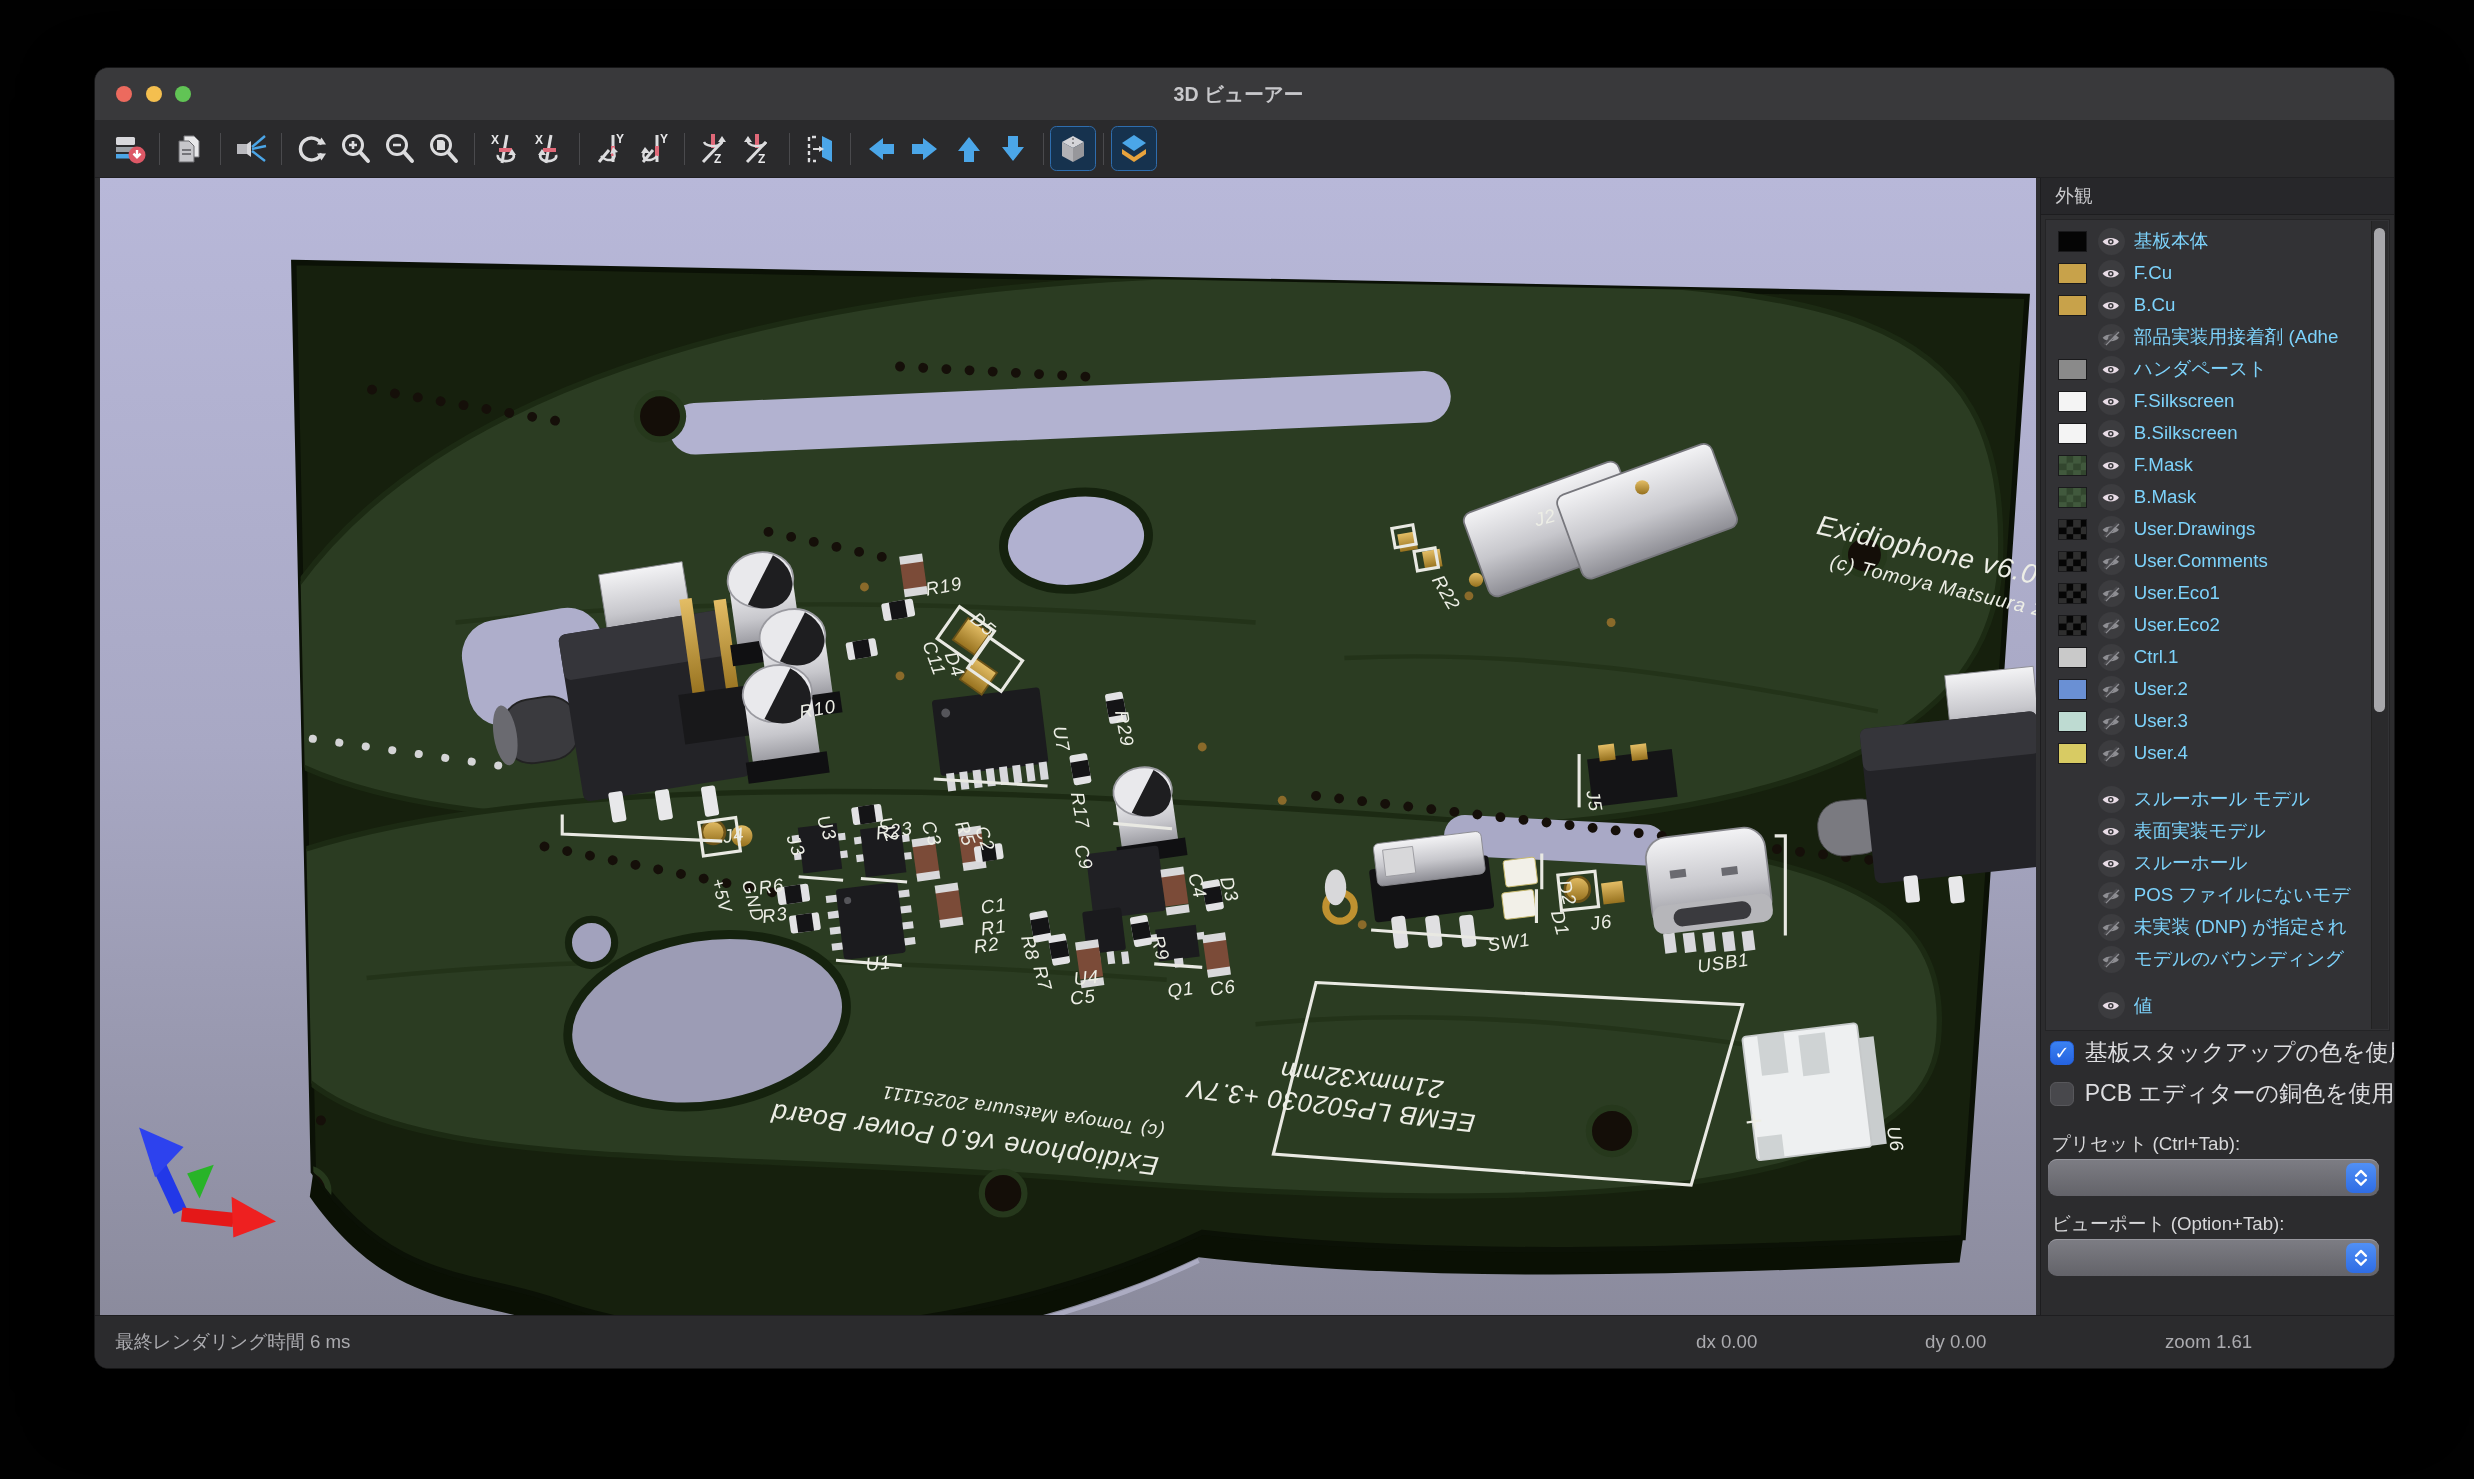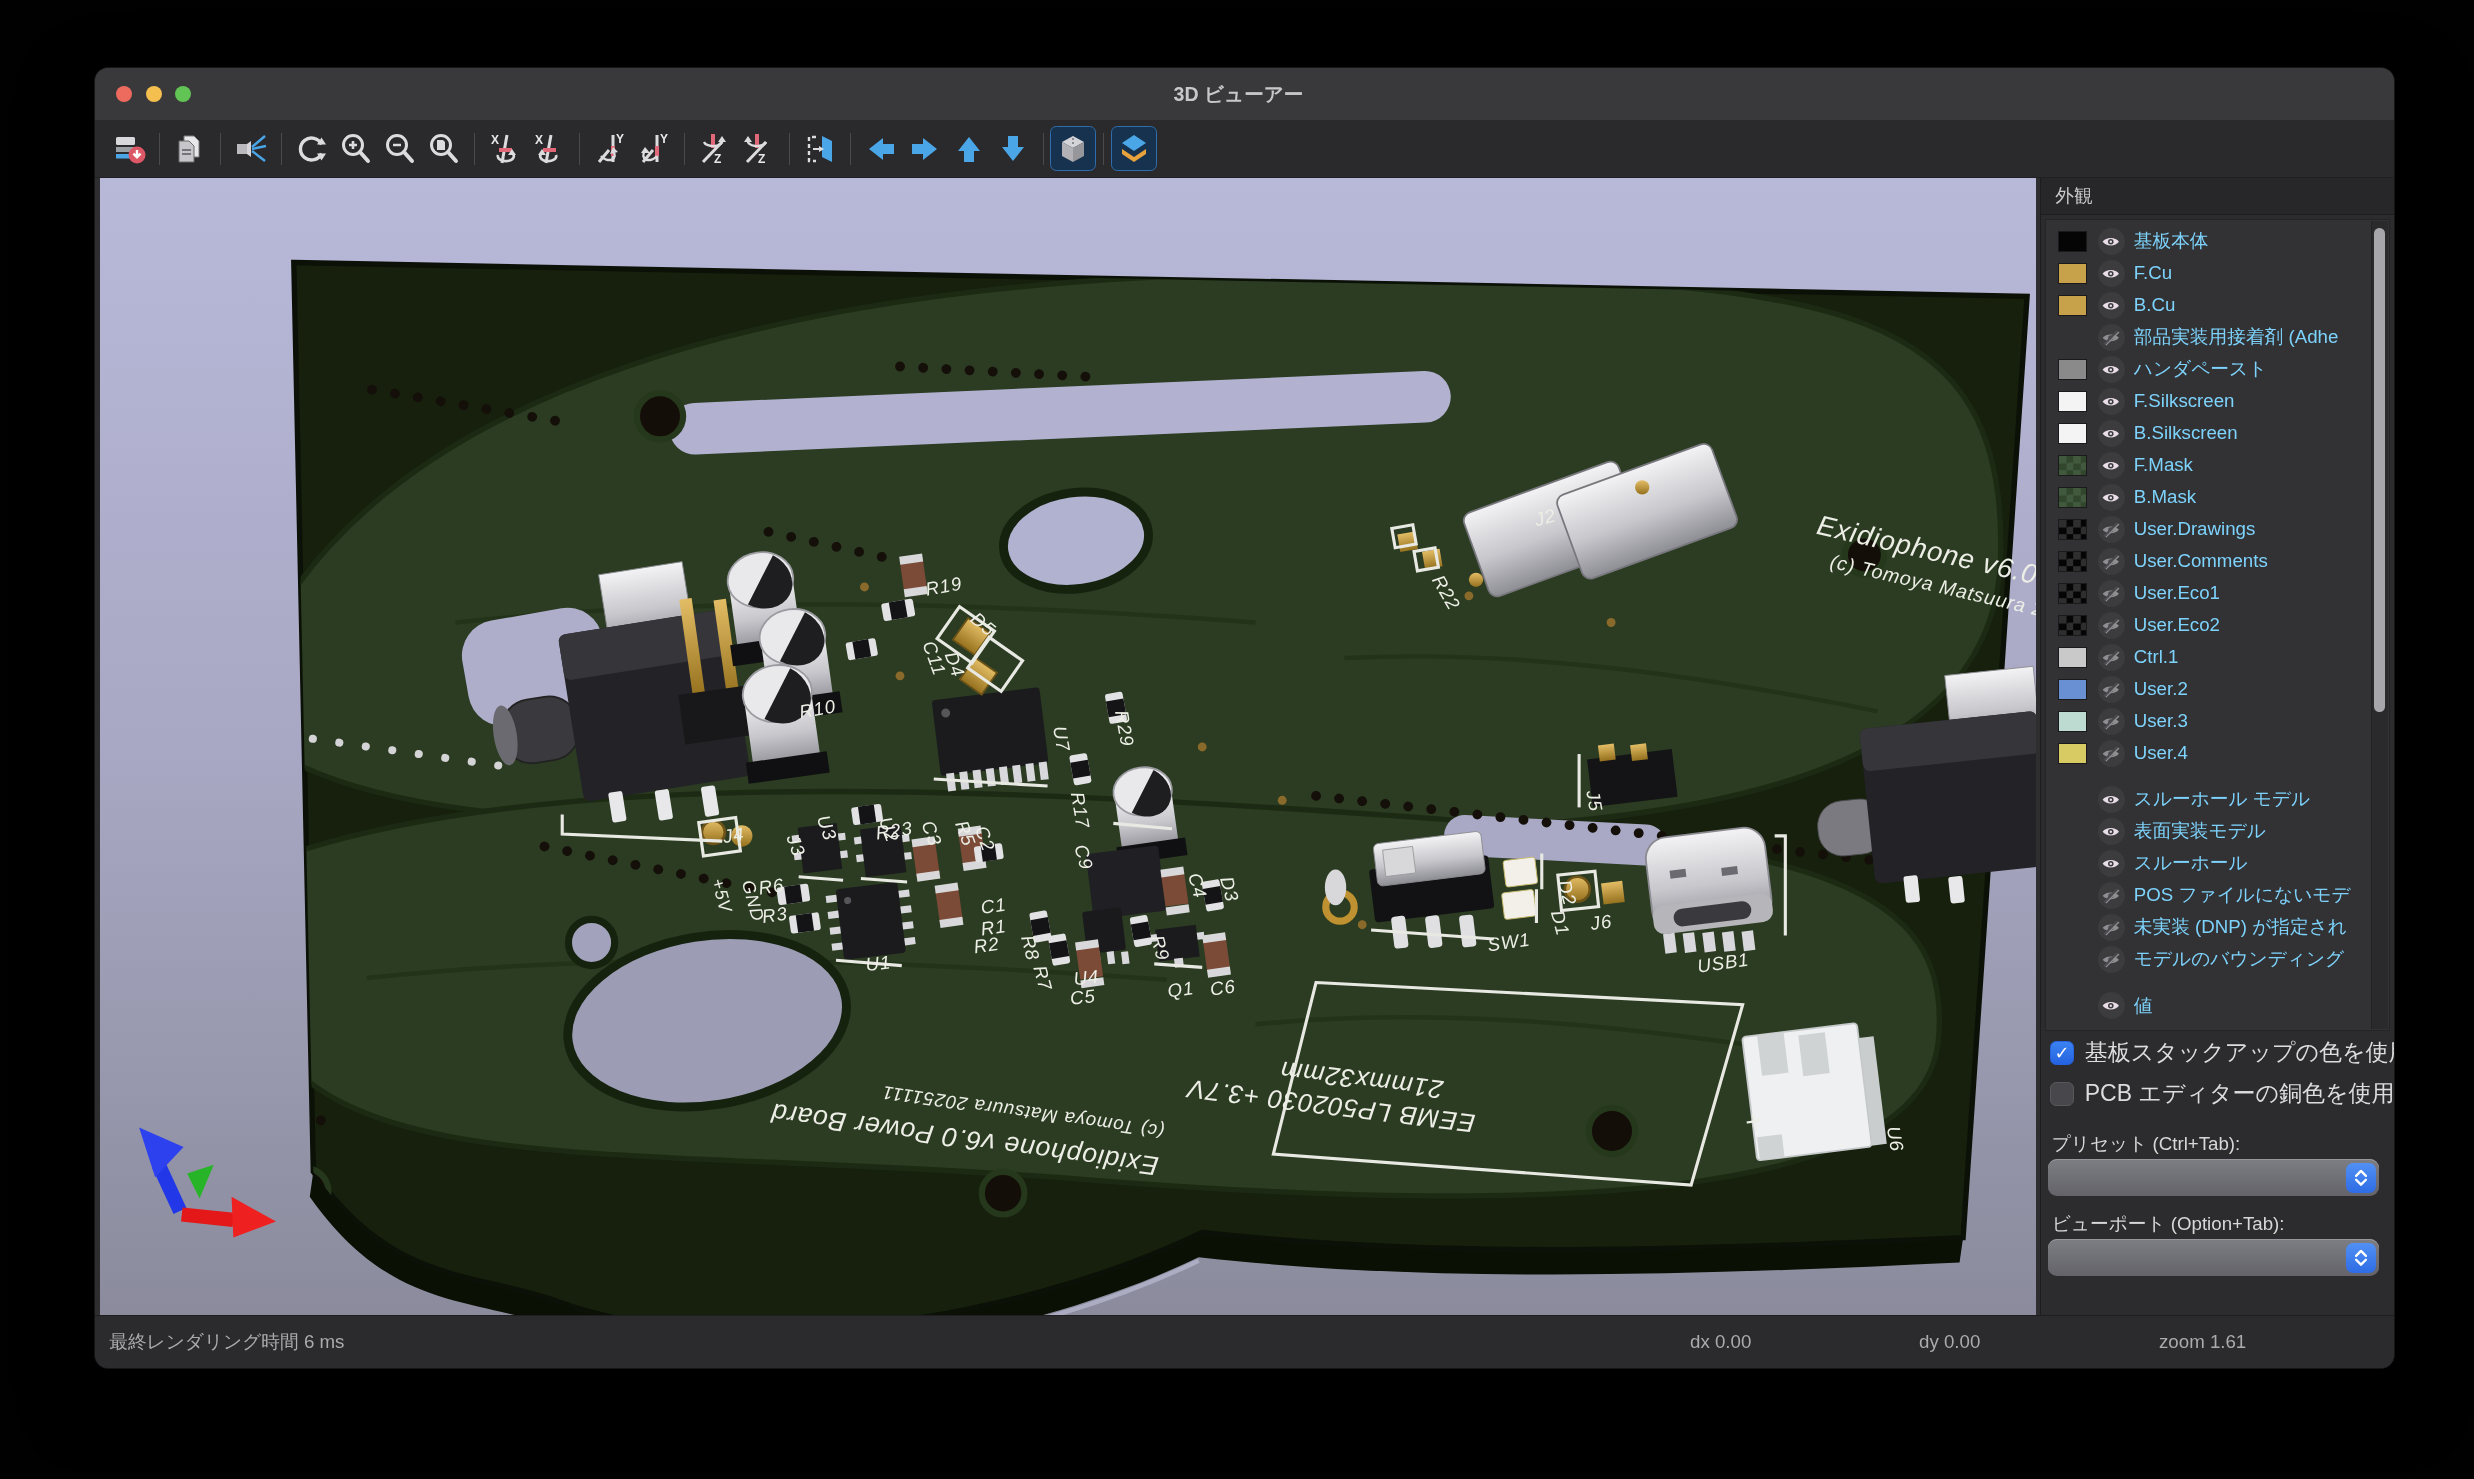--- a/index.html
+++ b/index.html
@@ -47,21 +47,21 @@
   .cbx .mark{display:none;}
   .cbx.checked .mark{display:block;}
   .cblabel{color:#dddde0;font-size:23px;white-space:nowrap;}
   .sblabel{position:absolute;left:10.7px;color:#d8d8da;font-size:18.7px;}
   .combo{position:absolute;left:7.1px;width:331px;height:37px;border-radius:9px;
     background:linear-gradient(#7d7d84,#636369);box-shadow:inset 0 0.9px 0 #97979e;display:flex;align-items:center;justify-content:flex-end;}
   .combo .stepper{width:30px;height:30px;margin-right:3.6px;border-radius:7.1px;
     background:linear-gradient(#5190f5,#2e6ce4);display:flex;align-items:center;justify-content:center;}
   
   .statusbar{position:absolute;left:0;right:0;bottom:0;height:52px;background:#2b2b2d;border-top:0.9px solid #1e1e20;}
-  .status-item{position:absolute;top:0;height:52px;line-height:52px;color:#ababaf;font-size:18.7px;}
+  .status-item{position:absolute;top:0;height:52px;line-height:52px;color:#ababaf;font-size:18.7px;margin-left:6px;}
 </style>
 </head>
 <body>
 
 <div class="window">
 
   <div class="titlebar">
     <div class="lights">
       <span class="light" style="background:#ec6a5e"></span>
       <span class="light" style="background:#f4bf4f"></span>

